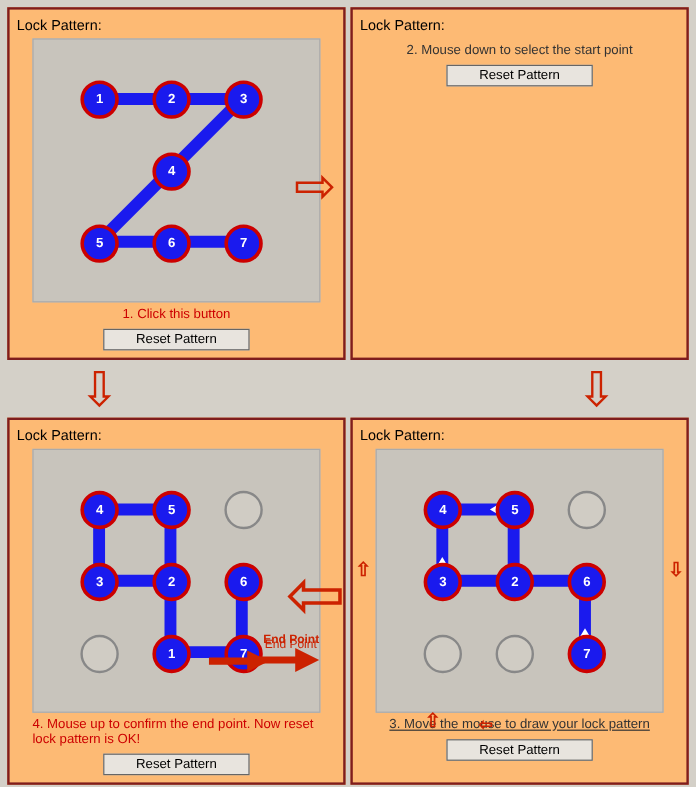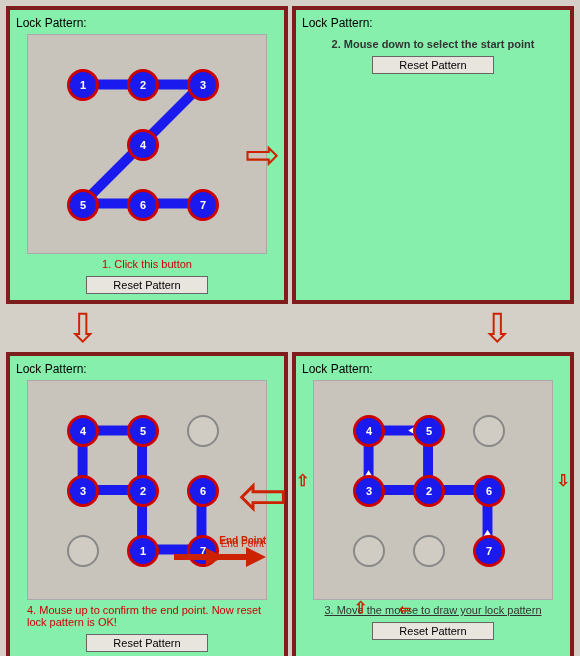--- a/index.html
+++ b/index.html
@@ -13,22 +13,22 @@
     }
     .main-container {
       display: grid;
       grid-template-columns: 1fr 1fr;
       grid-template-rows: 1fr auto 1fr;
       gap: 4px;
       padding: 6px;
       height: 656px;
     }
     .panel {
-      background: #86efac;
-      border: 4px solid #7f1d1d;
+      background: #fdba74;
+      border: 2px solid #7f1d1d;
       padding: 6px;
       display: flex;
       flex-direction: column;
       align-items: center;
     }
     .panel-title {
       font-size: 12px;
       font-weight: normal;
       align-self: flex-start;
       margin-bottom: 4px;
@@ -136,21 +136,21 @@
       <div class="node active" style="left:39px;top:154px;">5</div>
       <div class="node active" style="left:99px;top:154px;">6</div>
       <div class="node active" style="left:159px;top:154px;">7</div>
     </div>
     <div class="panel-label">1. Click this button</div>
     <button class="reset-btn">Reset Pattern</button>
   </div>
 
   <div class="panel">
     <div class="panel-title">Lock Pattern:</div>
-    <div class="panel-label" style="color:#333;font-weight:bold;">2. Mouse down to select
+    <div class="panel-label" style="color:#333;">2. Mouse down to select
 the start point</div>
     <button class="reset-btn">Reset Pattern</button>
   </div>
 
   <div class="center-arrow-row">
 
     <div style="display:flex;width:100%;justify-content:space-between;align-items:center;padding:0 60px;">
       <div style="color:#cc2200;font-size:40px;">⇩</div>
       <div style="color:#cc2200;font-size:40px;">⇩</div>
     </div>

